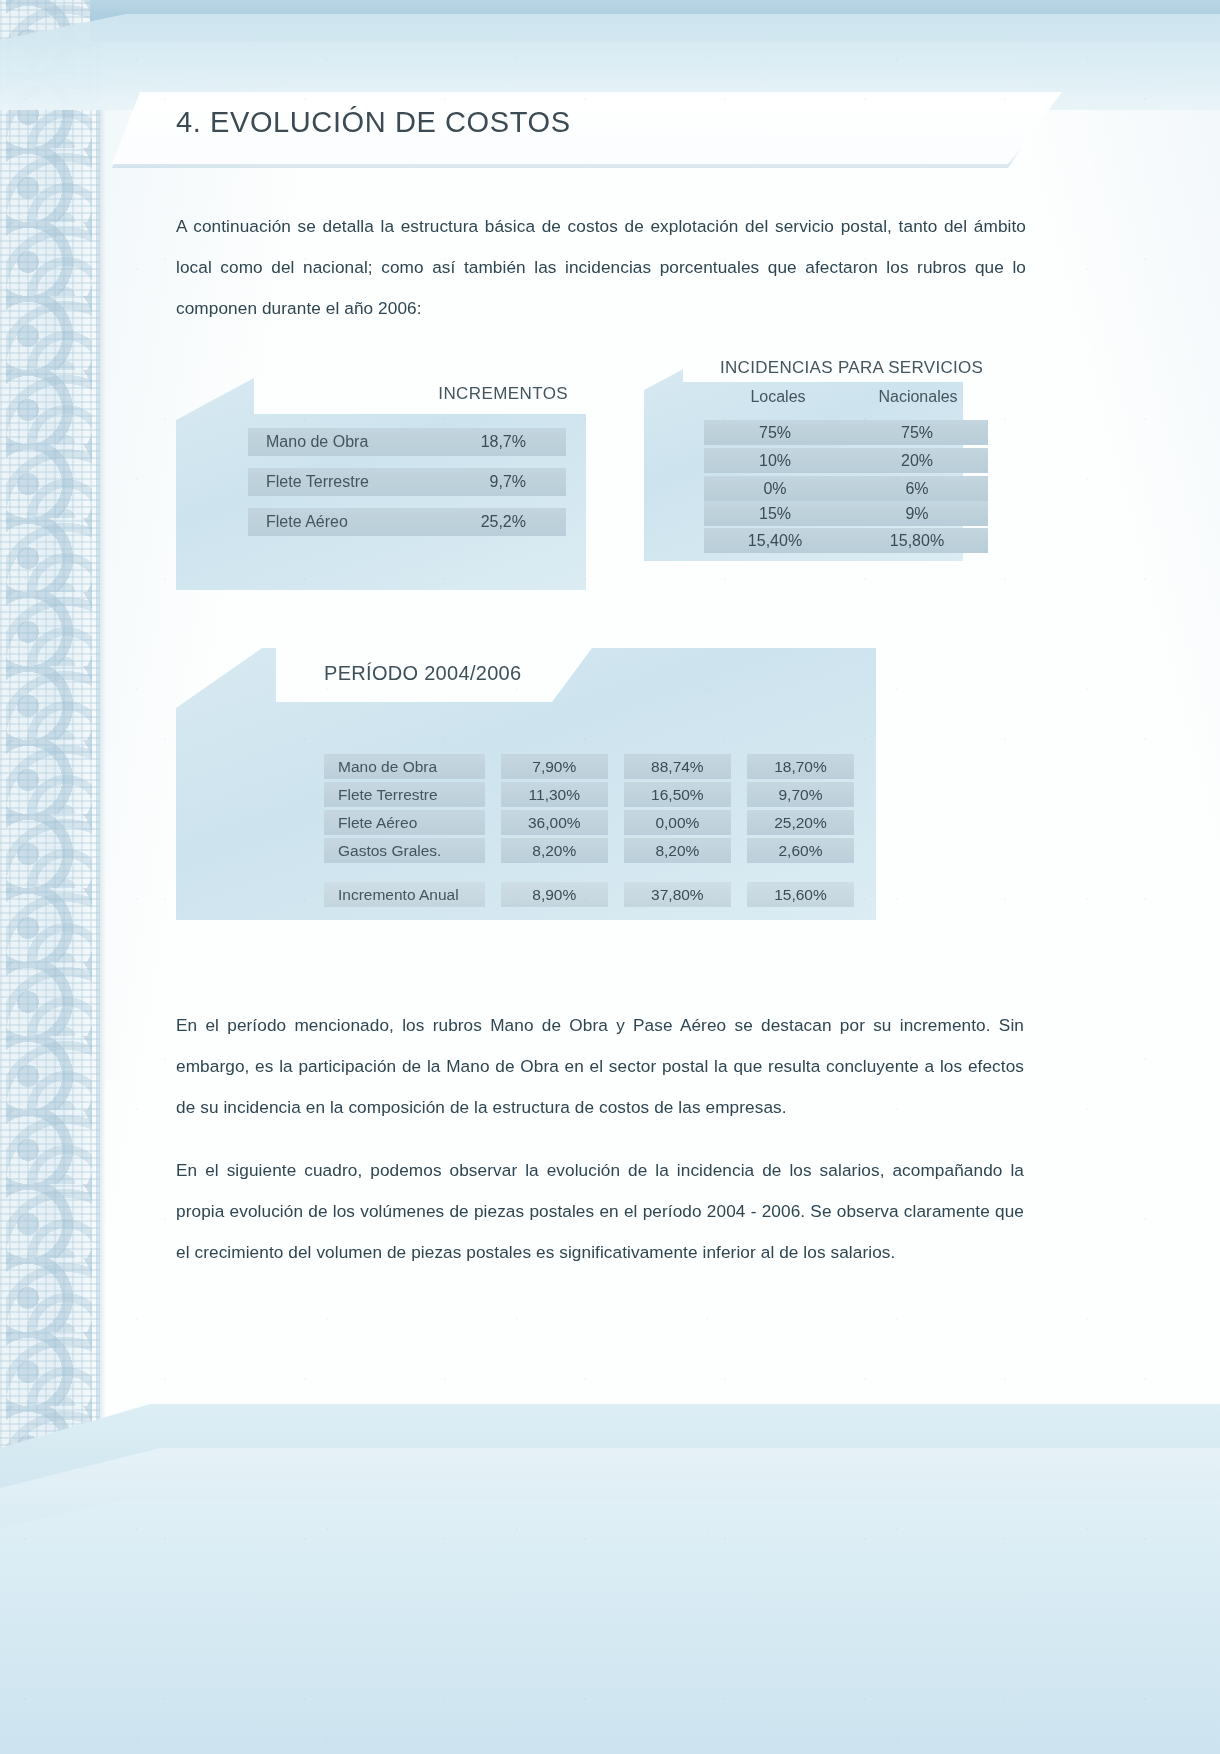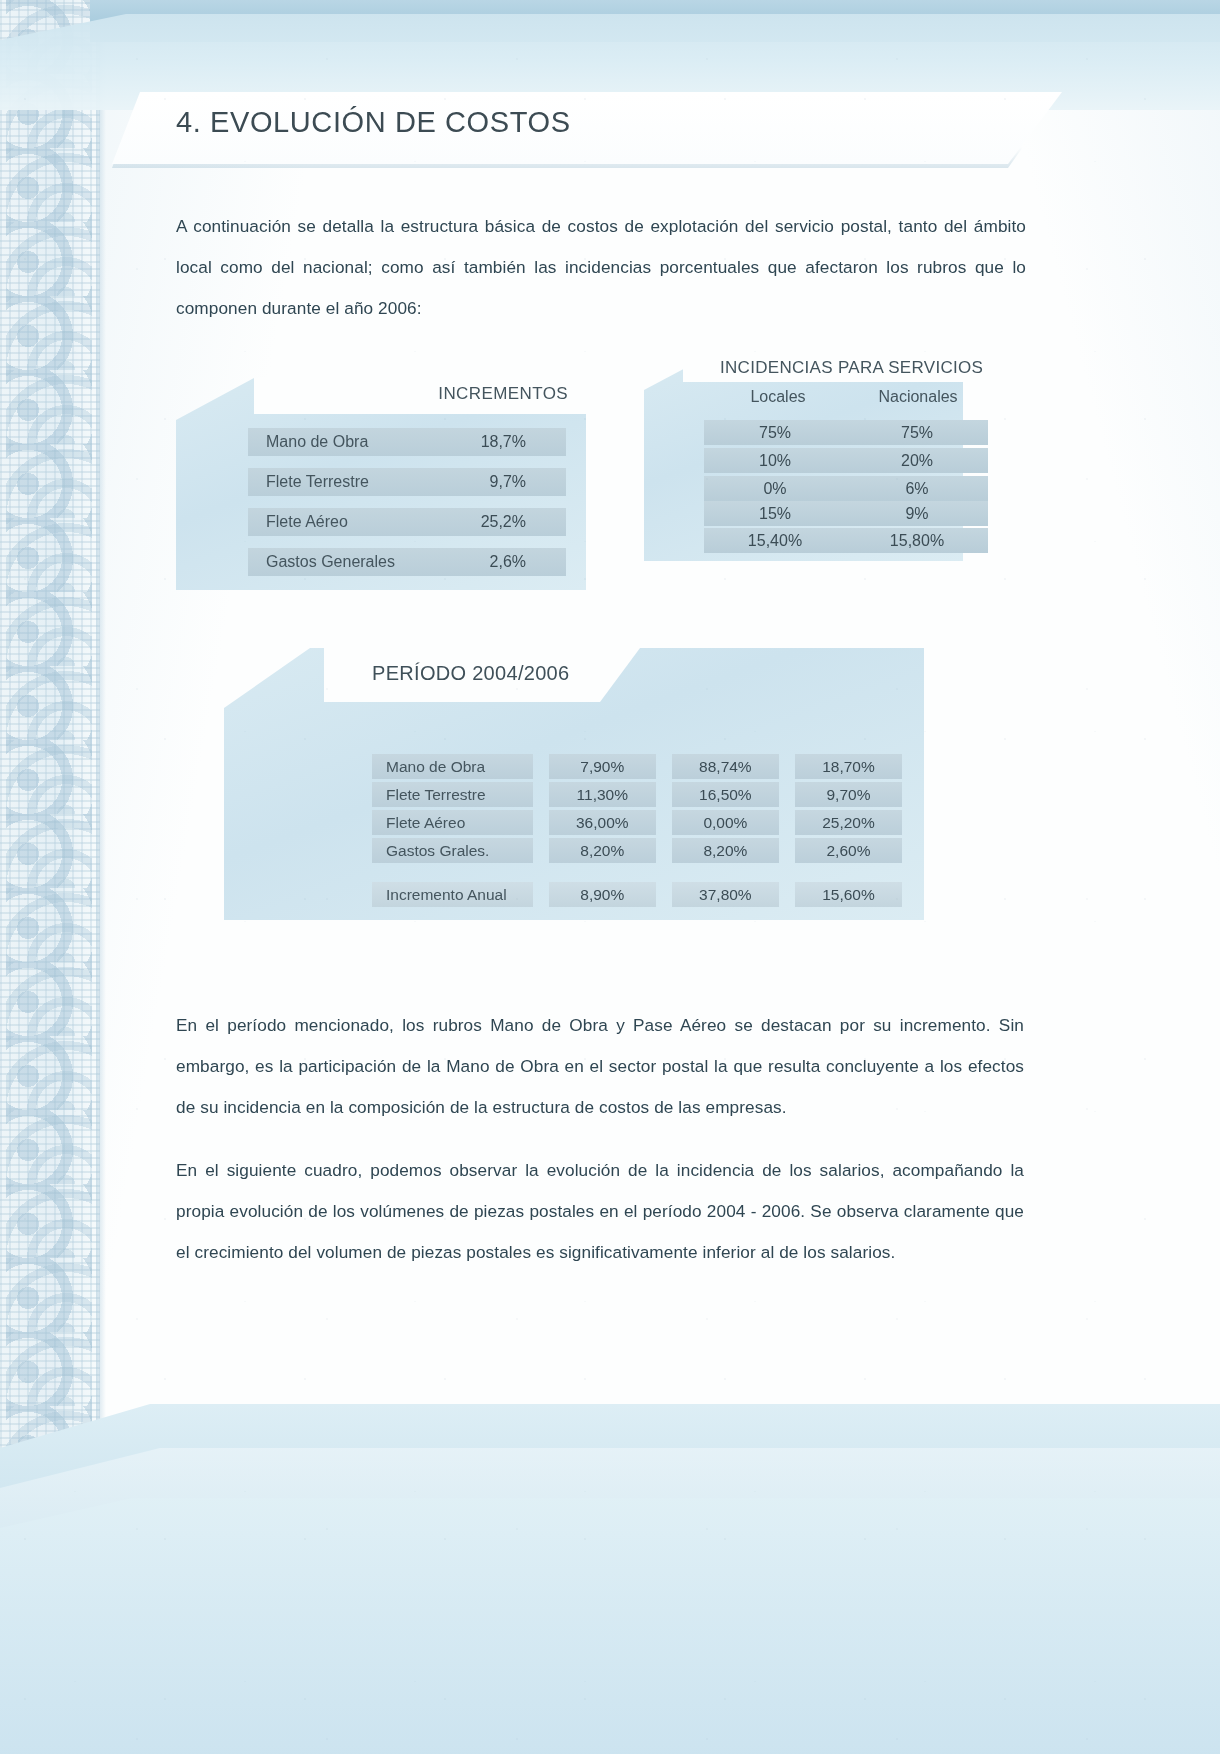--- a/index.html
+++ b/index.html
@@ -158,21 +158,21 @@
   .incid-row{
     position:absolute;left:60px;width:284px;height:25px;
     background:linear-gradient(180deg,#c4d6df 0%,#b8cdd8 100%);
     display:flex;
   }
   .incid-row span{
     flex:1;text-align:center;font-size:16px;color:#3b4c55;line-height:25px;
   }
 
   
-  #panel-periodo{left:176px;top:648px;width:700px;height:272px;margin-left:48px;}
+  #panel-periodo{left:176px;top:648px;width:700px;height:272px;}
   #panel-periodo .panel-bg{
     clip-path:polygon(86px 0,700px 0,700px 272px,0 272px,0 60px);
   }
   #panel-periodo .white-notch{
     position:absolute;left:100px;top:0;width:316px;height:54px;
     background:#fdfefe;
     clip-path:polygon(0 0,316px 0,276px 54px,0 54px);
   }
   .per-title{
     position:absolute;left:148px;top:14px;font-size:20px;color:#3f5059;
@@ -238,24 +238,20 @@
     <span class="rval">18,7%</span>
   </div>
   <div class="inc-row" style="top:90px">
     <span class="rlabel">Flete Terrestre</span>
     <span class="rval">9,7%</span>
   </div>
   <div class="inc-row" style="top:130px">
     <span class="rlabel">Flete Aéreo</span>
     <span class="rval">25,2%</span>
   </div>
-  <div class="inc-row" style="top:170px">
-    <span class="rlabel">Gastos Generales</span>
-    <span class="rval">2,6%</span>
-  </div>
 </div>
 
 <div class="panel" id="panel-incidencias">
   <div class="panel-bg"></div>
   <div class="white-notch"></div>
   <div class="incid-title">INCIDENCIAS PARA SERVICIOS</div>
 
   <div class="incid-subhead">
     <span>Locales</span>
     <span>Nacionales</span>

